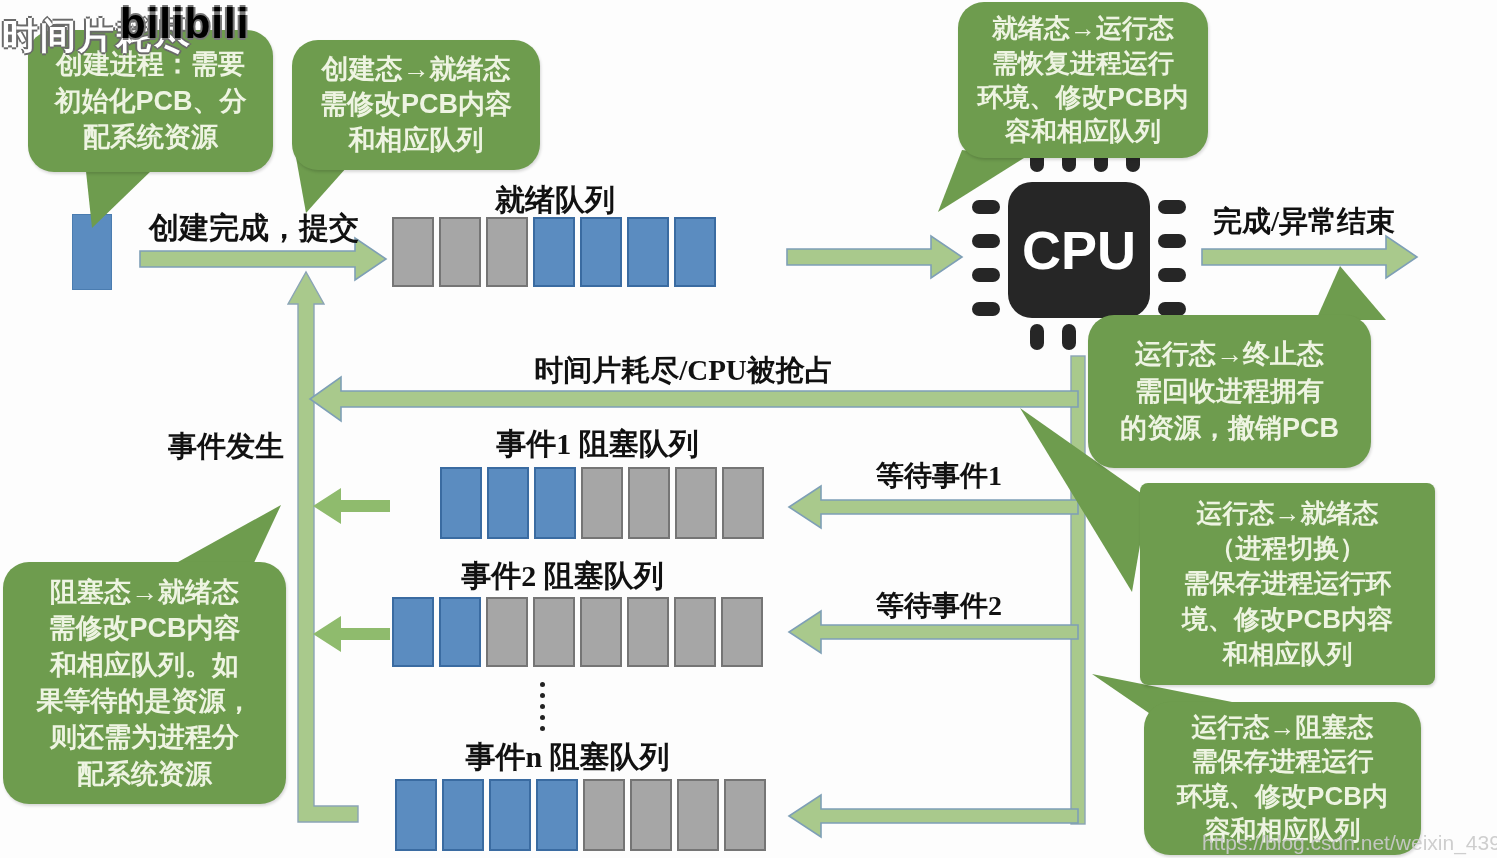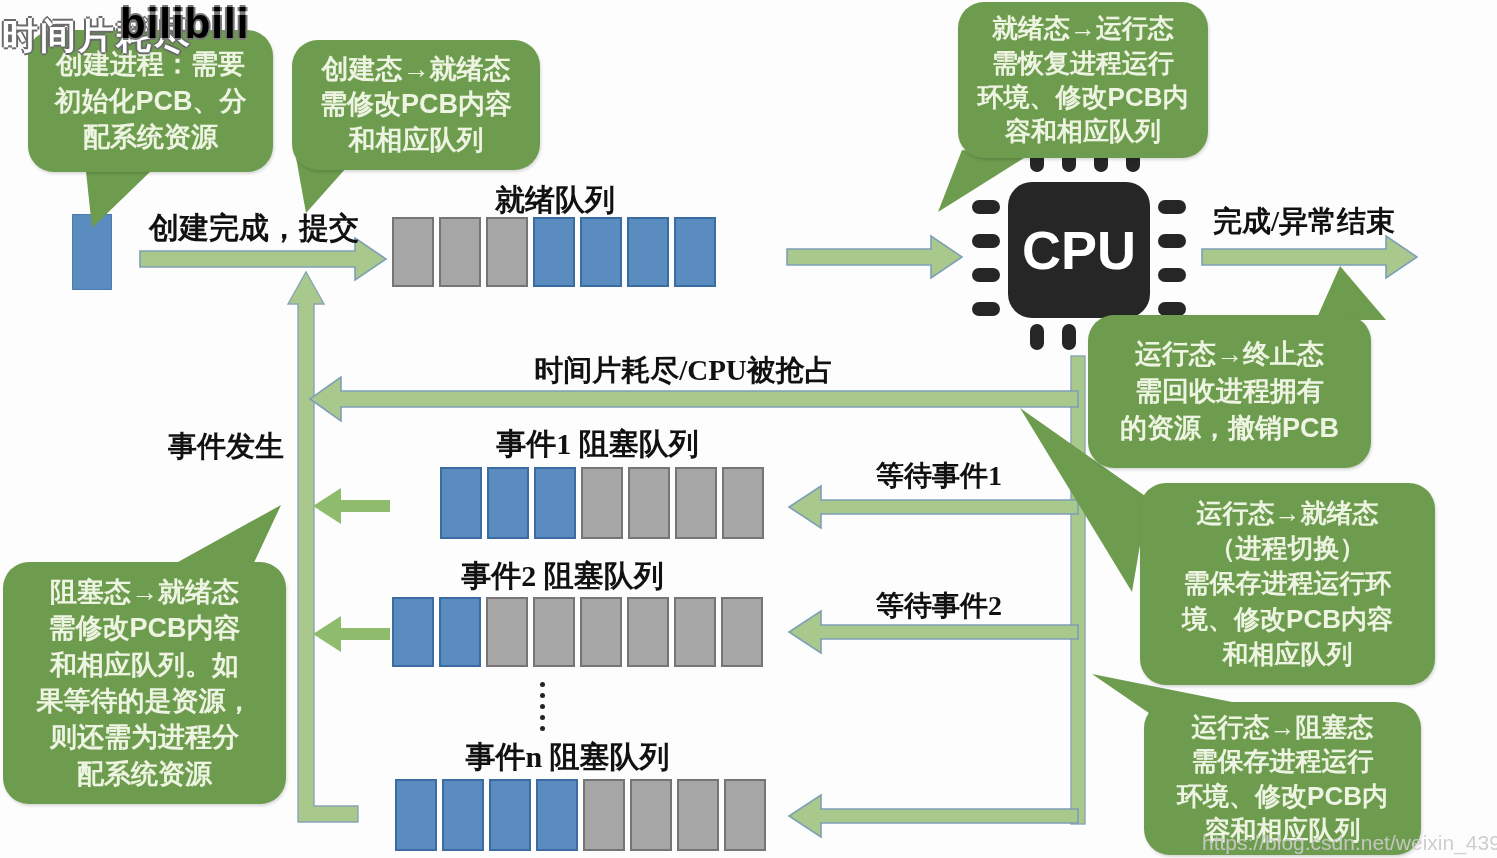--- a/index.html
+++ b/index.html
@@ -15,21 +15,21 @@
   .tail{fill:var(--bubble-green);}
   
   .bubble{position:absolute;z-index:5;background:var(--bubble-green);color:#eef4e2;
           border-radius:26px;display:flex;align-items:center;justify-content:center;
           text-align:center;white-space:pre-line;font-weight:600;
           font-family:"Liberation Sans",sans-serif;box-shadow:1px 2px 3px rgba(0,0,0,.15);}
   .bubble-a{left:28px;top:30px;width:245px;height:142px;font-size:27px;line-height:1.35;}
   .bubble-b{left:292px;top:40px;width:248px;height:130px;font-size:27px;line-height:1.3;}
   .bubble-c{left:958px;top:2px;width:250px;height:156px;font-size:26px;line-height:1.32;}
   .bubble-d{left:1088px;top:315px;width:283px;height:153px;font-size:27px;line-height:1.38;}
-  .bubble-e{left:1140px;top:483px;width:295px;height:202px;font-size:26px;line-height:1.35;}
+  .bubble-e{left:1140px;top:483px;width:295px;height:202px;font-size:26px;line-height:1.35;border-radius:8px;}
   .bubble-f{left:1144px;top:702px;width:277px;height:153px;font-size:26px;line-height:1.32;}
   .bubble-g{left:3px;top:562px;width:283px;height:242px;font-size:27px;line-height:1.35;}
   
   .lbl{position:absolute;z-index:2;color:#111;font-family:"Liberation Serif",serif;
        font-weight:700;text-align:center;}
   .lbl-ready{left:430px;top:180px;width:250px;font-size:30px;}
   .lbl-event1{left:455px;top:424px;width:285px;font-size:30px;}
   .lbl-event2{left:420px;top:556px;width:285px;font-size:30px;}
   .lbl-eventn{left:425px;top:737px;width:285px;font-size:30px;}
   .lbl-create-done{left:140px;top:208px;width:228px;font-size:30px;}

